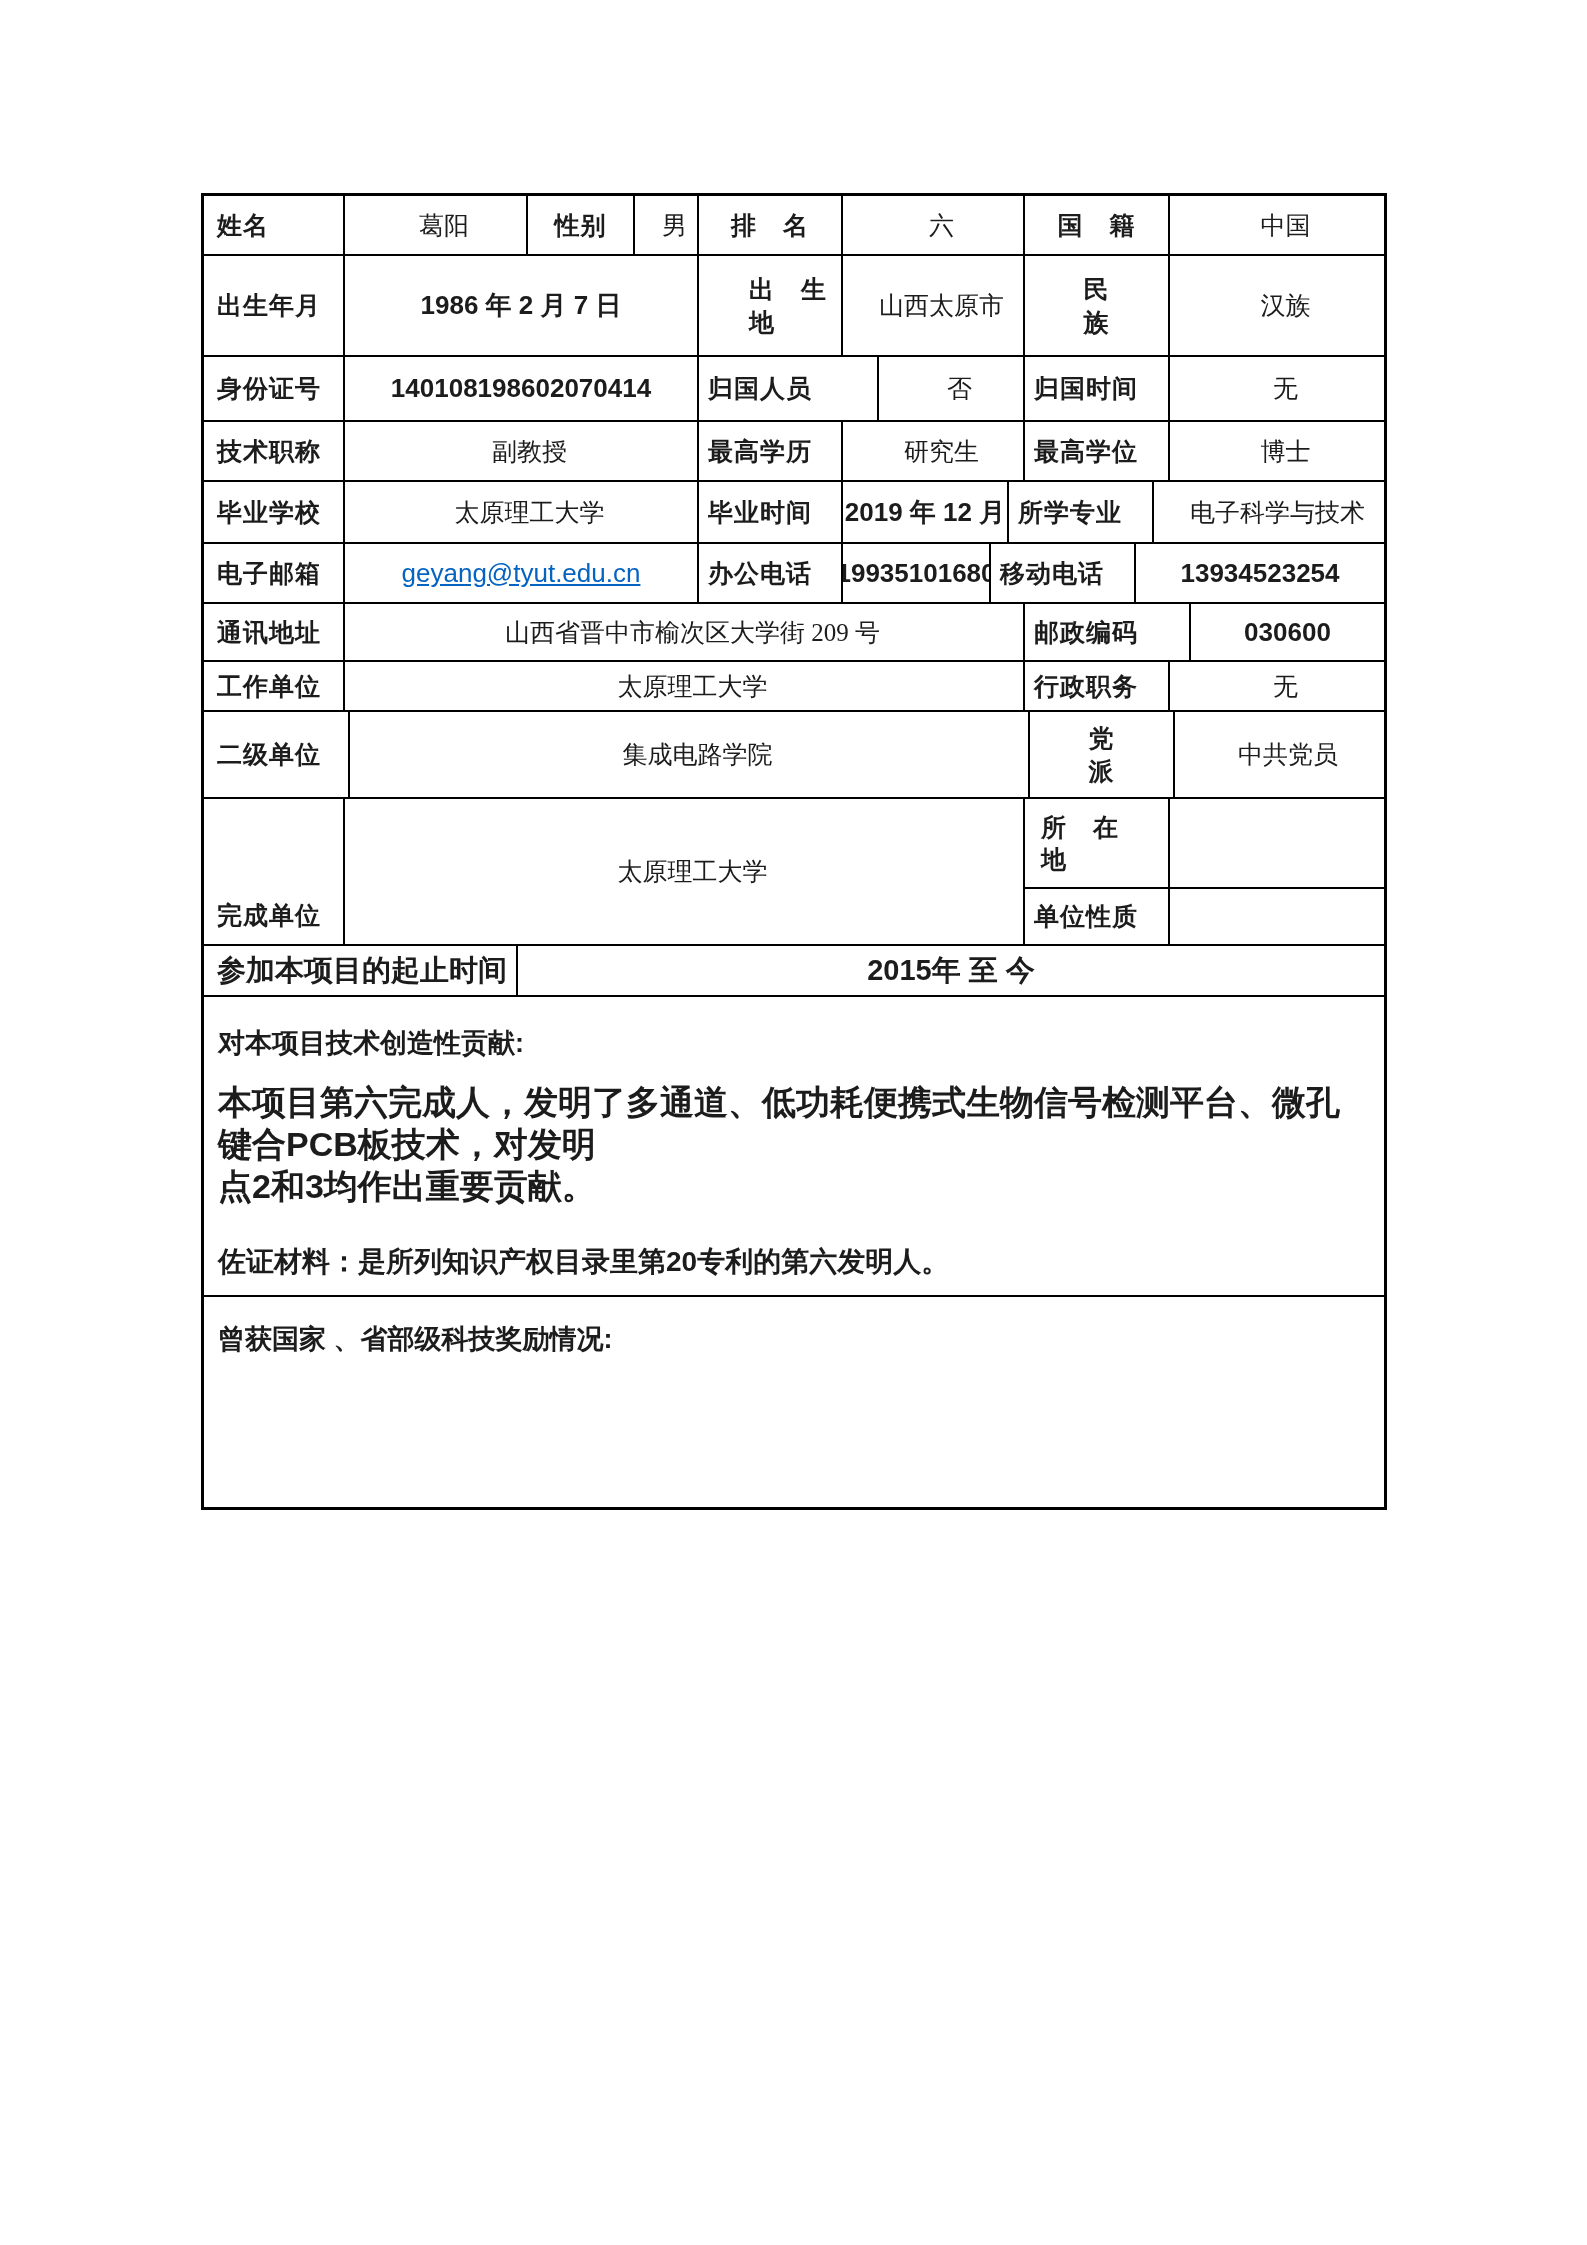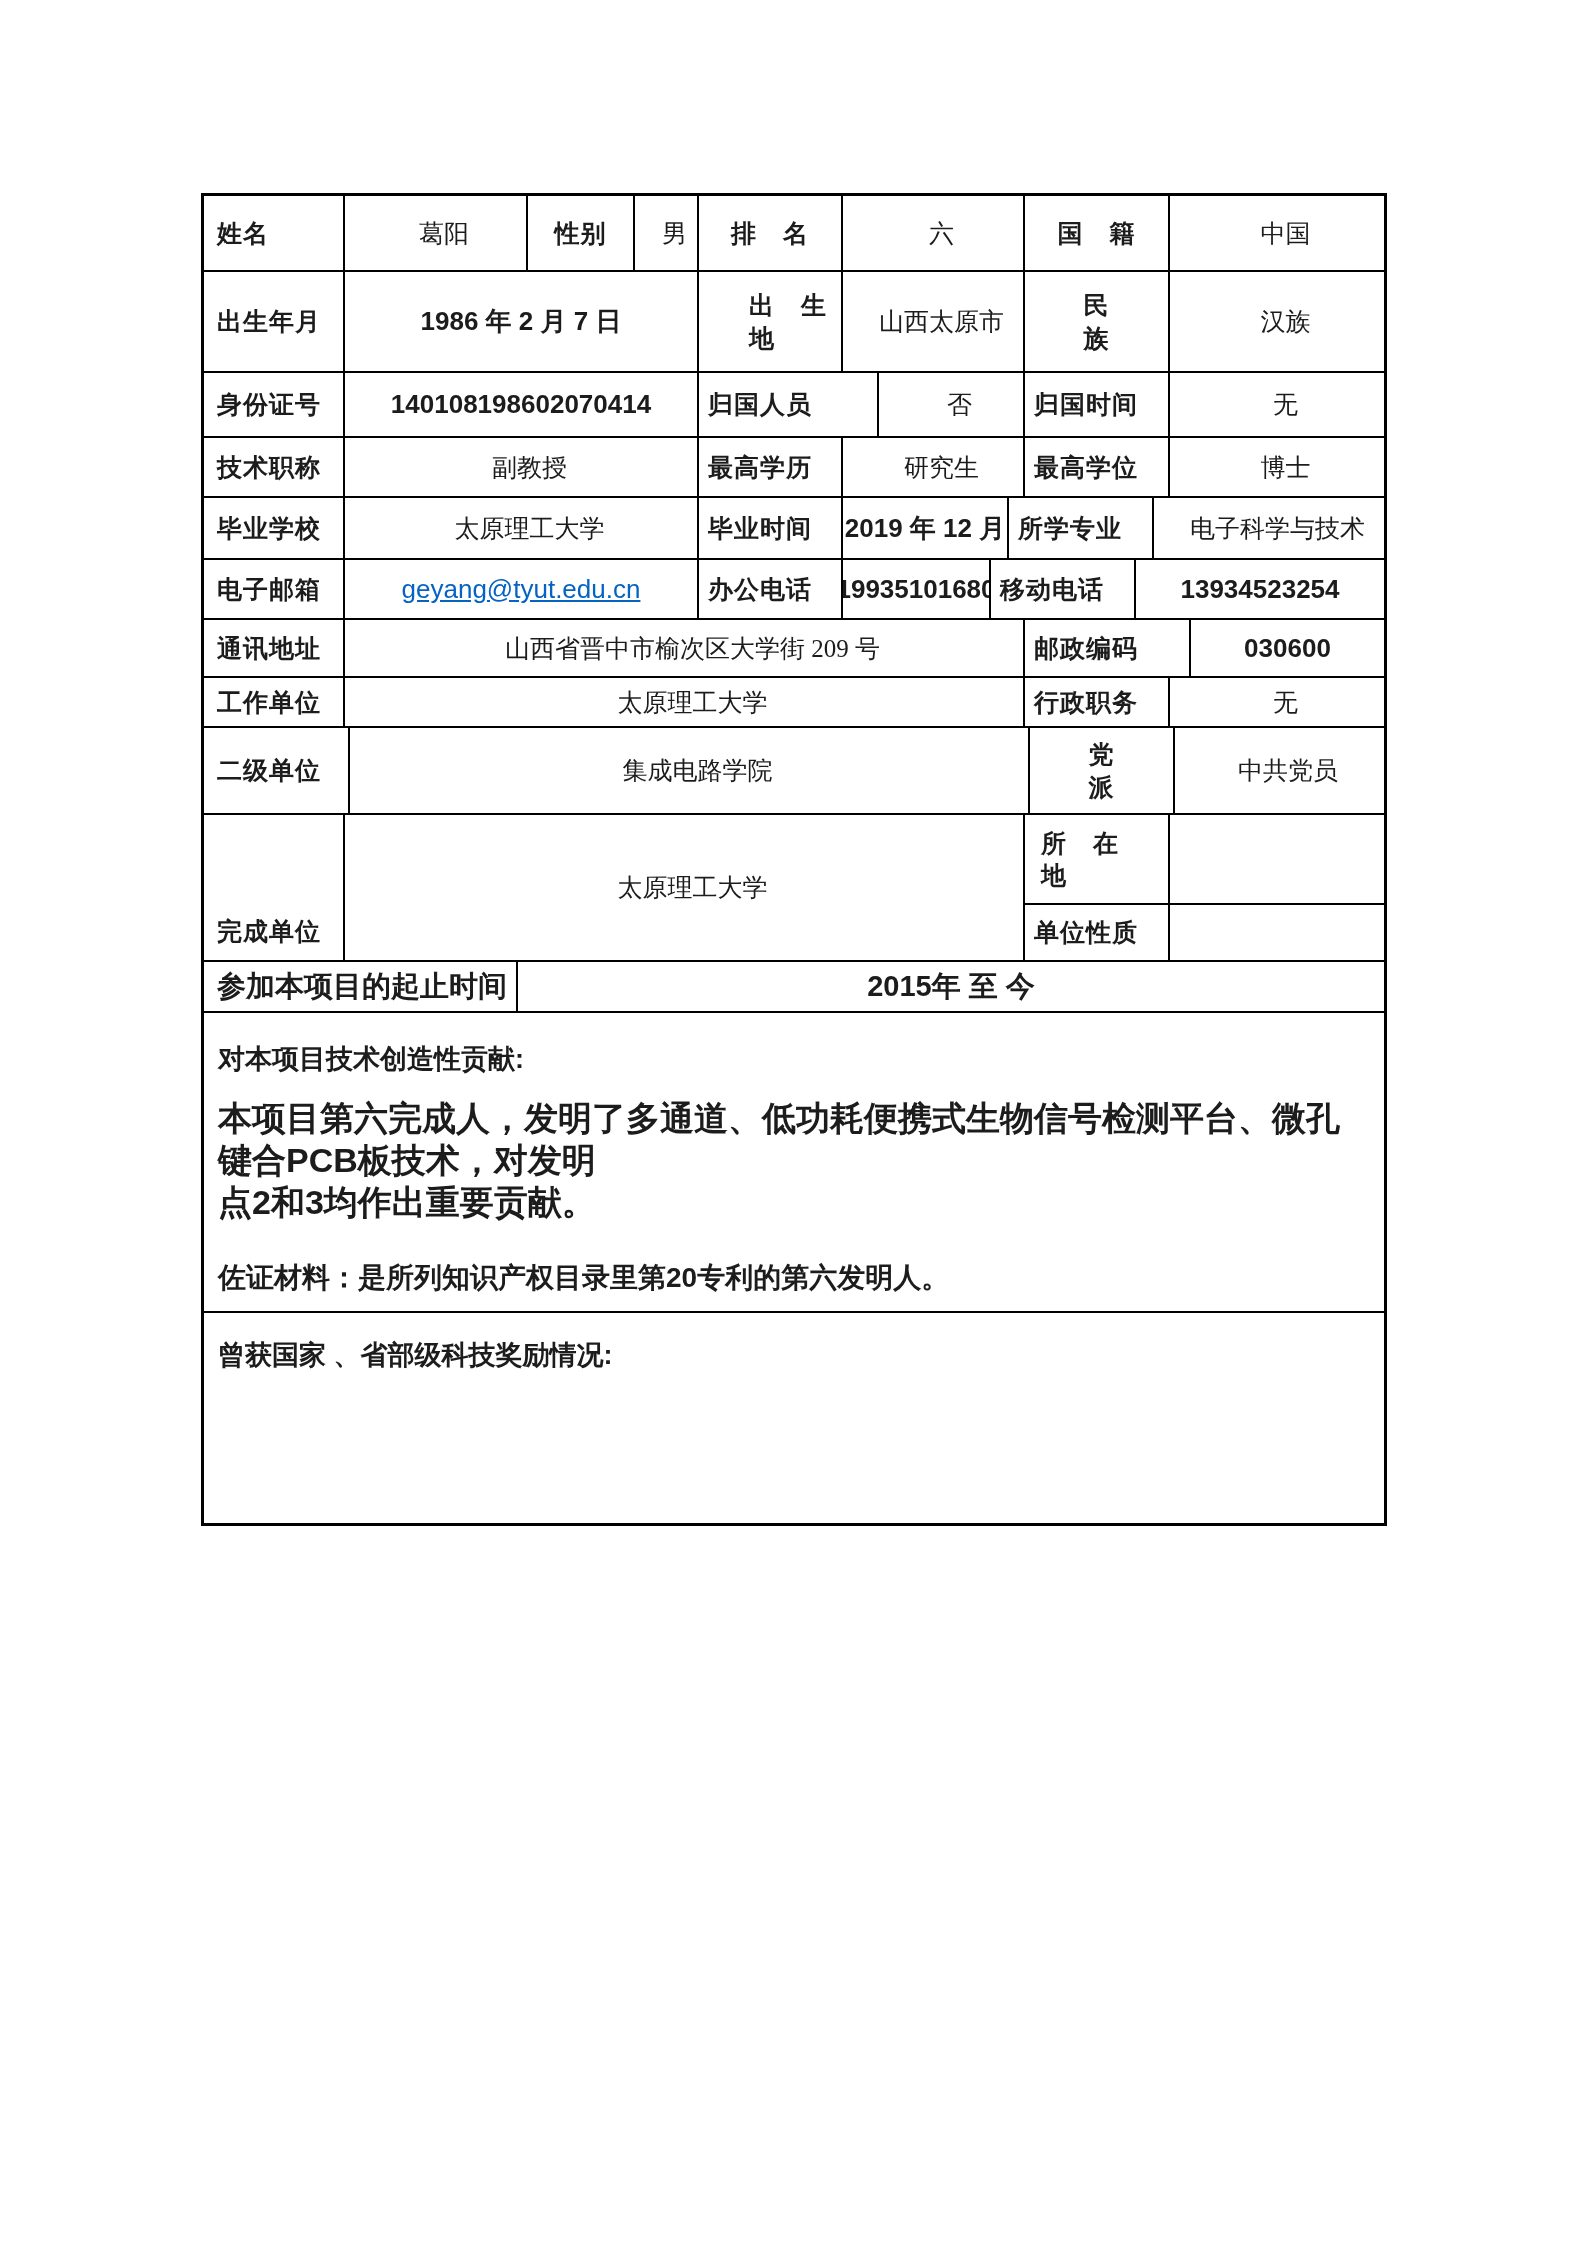--- a/index.html
+++ b/index.html
@@ -38,21 +38,21 @@
   .sec-p{font-size:34px;font-weight:600;margin:20px 0 0 0;line-height:42px;white-space:pre-line;color:#1c1c1c;}
   .sec-e{font-size:28px;font-weight:600;margin:36px 0 0 0;color:#1c1c1c;}
   .sec-awards{padding-top:24px;}
 </style>
 </head>
 <body>
 
 <div class="page">
   <div class="tbl">
 
-    <div class="tr" style="height:76px">
+    <div class="tr" style="height:60px">
       <div class="td lbl" style="width:141px">姓名</div>
       <div class="td val" style="width:183px">葛阳</div>
       <div class="td lbl ctr" style="width:107px">性别</div>
       <div class="td val" style="width:64px">男</div>
       <div class="td lbl ctr" style="width:144px">排　名</div>
       <div class="td val" style="width:182px">六</div>
       <div class="td lbl ctr" style="width:145px">国　籍</div>
       <div class="td val flex1 last">中国</div>
     </div>
 

